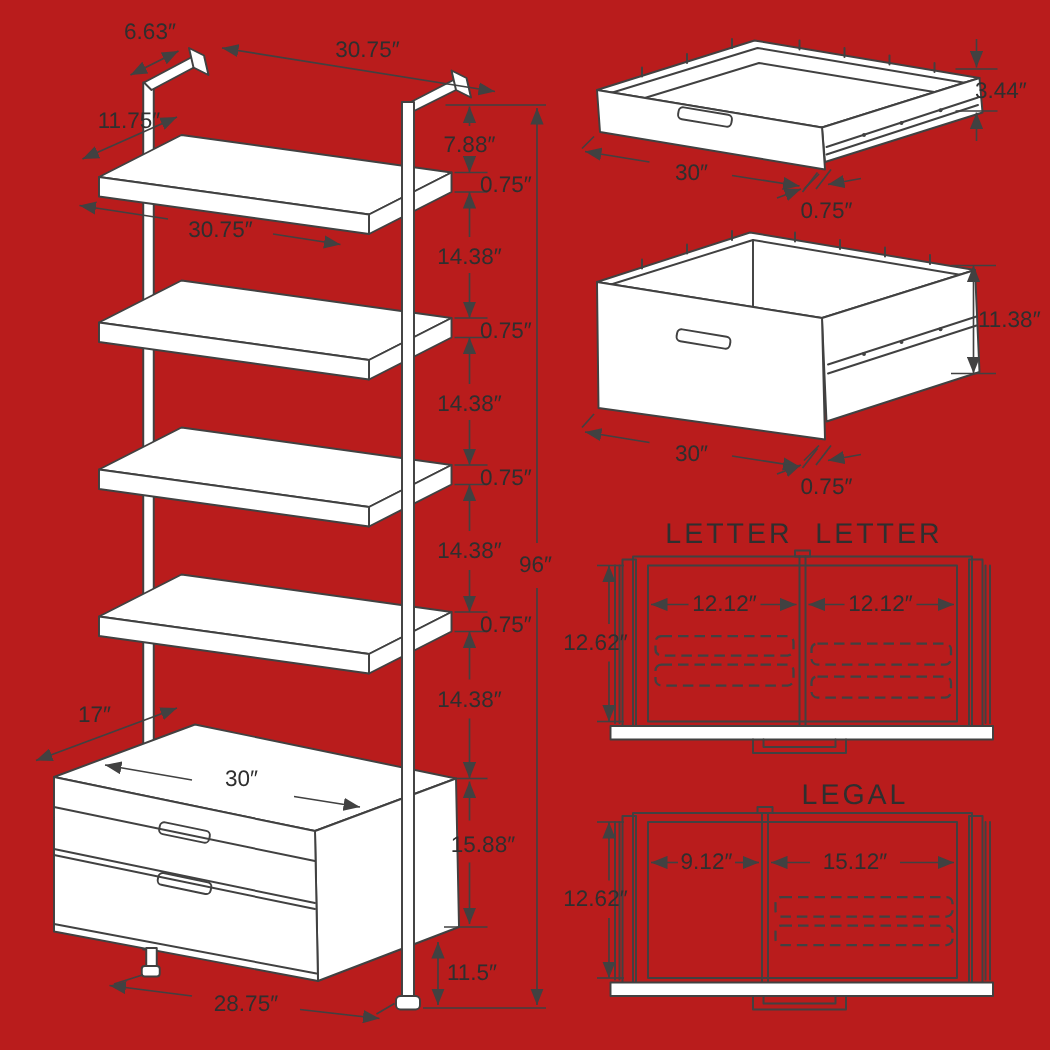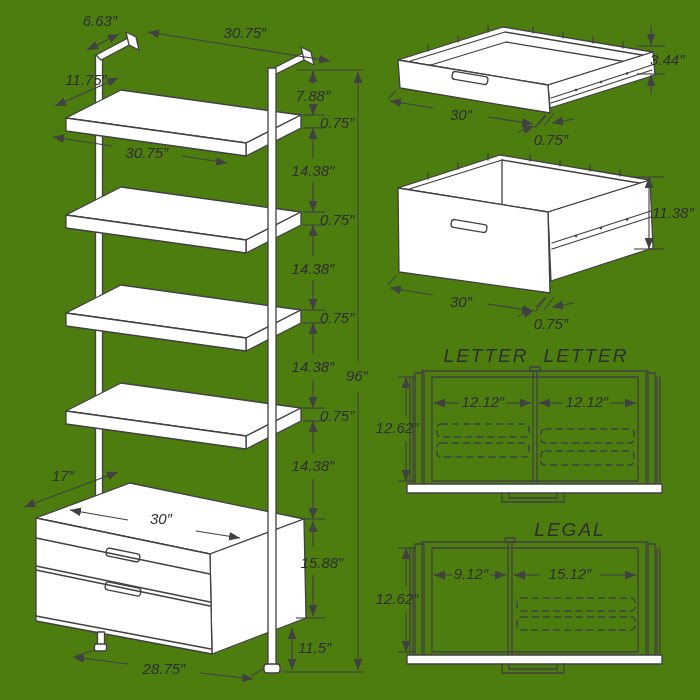--- a/index.html
+++ b/index.html
@@ -1,16 +1,16 @@
 <!DOCTYPE html>
 <html><head>
 <meta charset="utf-8">
 <style>
   html,body{margin:0;padding:0;background:#fff;}
-  #stage{width:700px;height:700px;background:#4d7c0f;position:relative;overflow:hidden;font-style:italic;}
+  #stage{width:700px;height:700px;background:#b91c1c;position:relative;overflow:hidden;}
   .s{fill:none;stroke:#414141;stroke-width:1.3;stroke-linejoin:round;stroke-linecap:round;}
   .f{fill:#ffffff;stroke:#414141;stroke-width:1.3;stroke-linejoin:round;}
   .d{fill:none;stroke:#414141;stroke-width:1.1;stroke-linecap:butt;}
   .dash{fill:none;stroke:#414141;stroke-width:1.5;stroke-dasharray:7 4;}
   .t{font-family:"Liberation Sans",sans-serif;font-size:15px;fill:#2f2f2f;}
   .tm{text-anchor:middle;}
   .tt{font-family:"Liberation Sans",sans-serif;font-size:19px;letter-spacing:2px;fill:#2f2f2f;text-anchor:middle;}
 </style>
 </head>
 <body>

